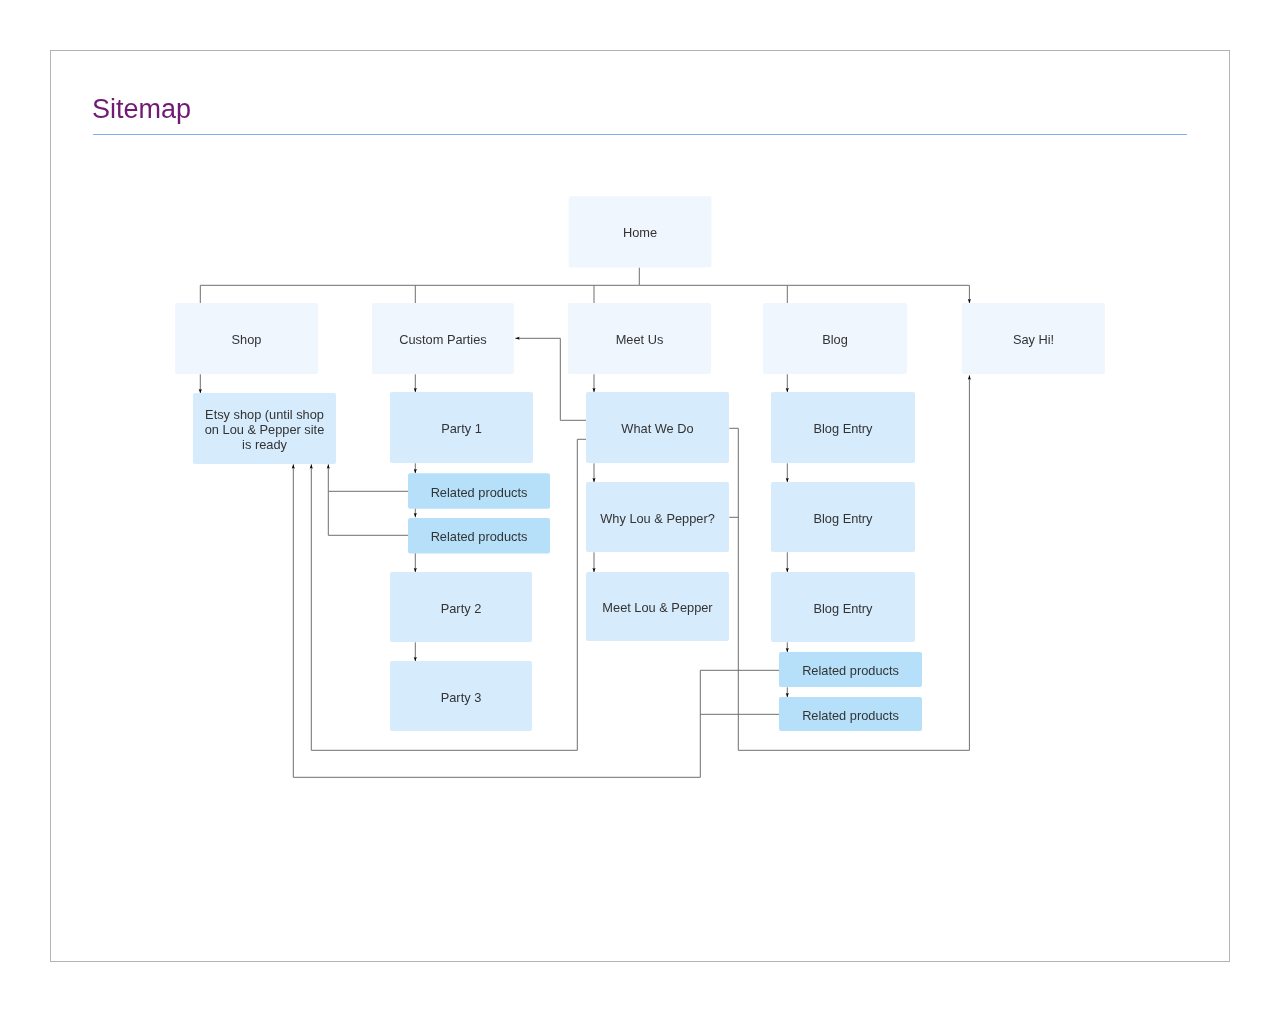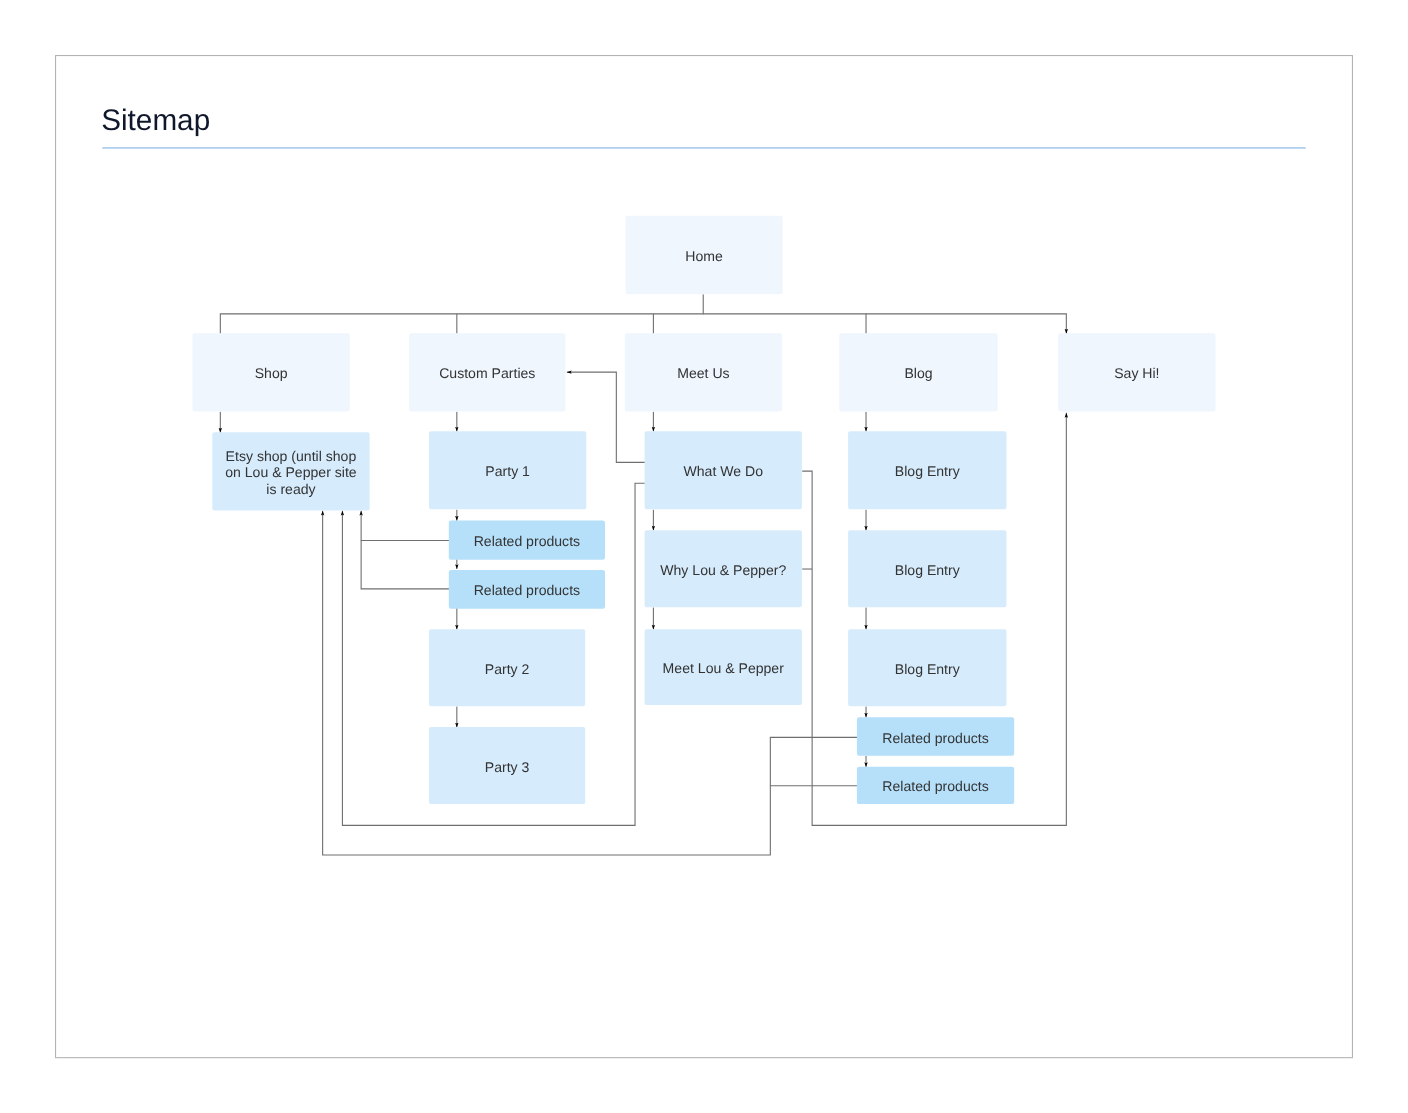--- a/index.html
+++ b/index.html
@@ -28,21 +28,21 @@
     font-family:"Liberation Sans", sans-serif; font-size:12.8px; fill:#333333;
   }
 </style>
 </head>
 <body>
 
 <div id="canvas">
 
   <div id="page-frame" style="border-color: rgb(180, 180, 180);"></div>
 
-  <div id="page-title" style="color: #0f172a;">Sitemap</div>
+  <div id="page-title" style="color: #701a75;">Sitemap</div>
 
   <div id="title-rule" style="background: rgb(128, 177, 230);"></div>
 
   <svg id="diagram" width="1280" height="1012" viewBox="0 0 1280 1012" <defs="">
       <marker id="arrowhead" markerWidth="12" markerHeight="12" refX="4.4" refY="6" orient="auto" markerUnits="userSpaceOnUse">
         <path d="M4.4,6 L0,4.45 L0.9,6 L0,7.55 Z" fill="#000000"></path>
       </marker>
 
     <g id="edge-layer">
       <polyline class="edge" points="639.3,267.4 639.3,285.3 200.3,285.3 200.3,303.3" stroke="#6f6f6f"></polyline>

